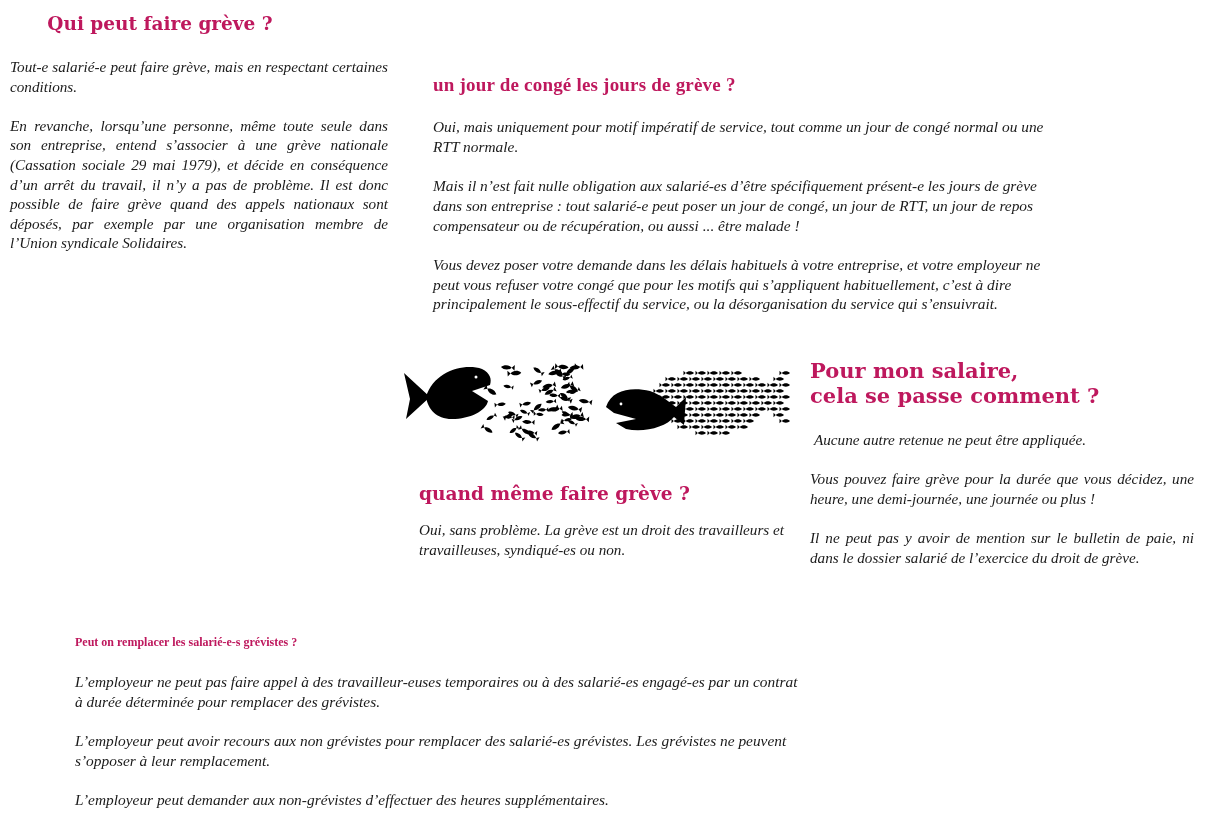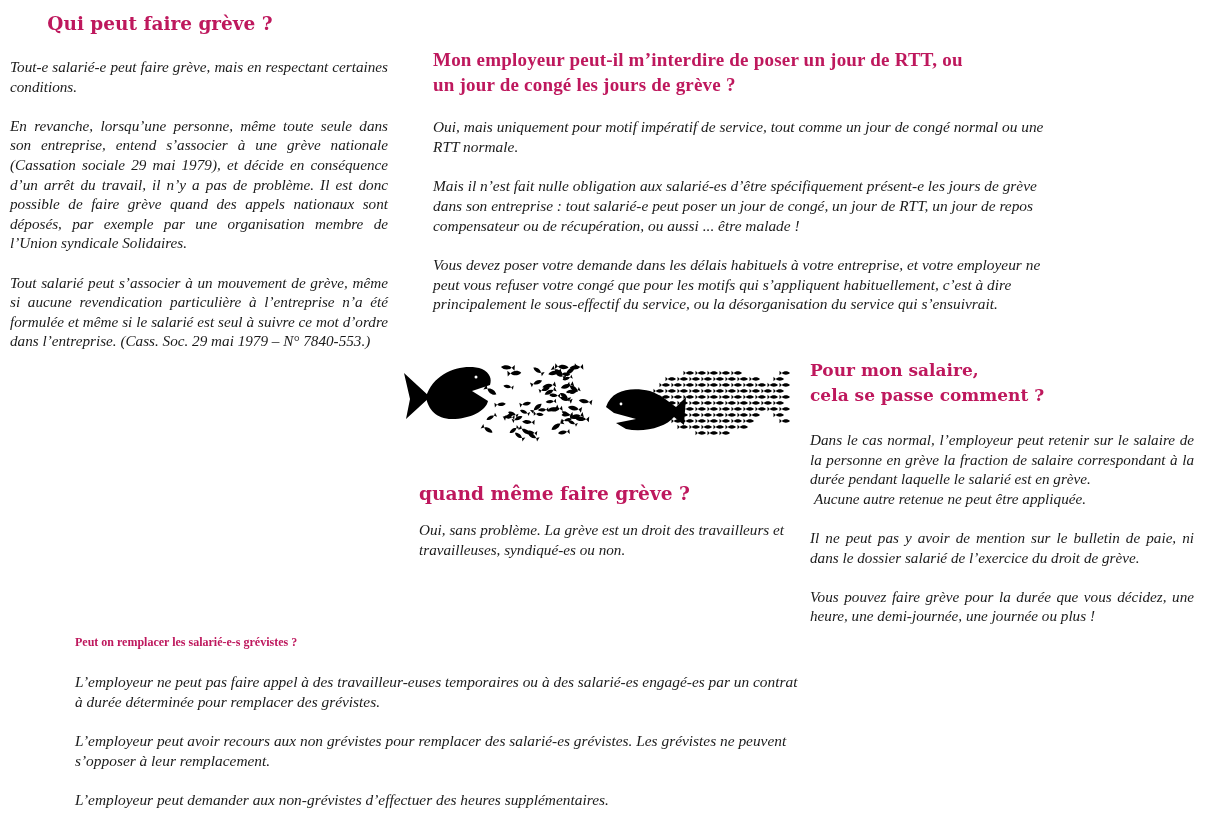--- a/index.html
+++ b/index.html
@@ -16,40 +16,39 @@
     #rtt { left: 433px; top: 47px; width: 630px; font-family: "Liberation Serif", serif; font-size: 15.4px; line-height: 19.7px; }
     #rtt h2 { font-size: 19px; line-height: 25px; margin-bottom: 20px; font-family: "Liberation Serif", serif; letter-spacing: 0.2px; }
     #rtt p { margin-bottom: 19.7px; }
     
     #fish { left: 400px; top: 353px; width: 400px; height: 92px; }
     
     #synd { left: 419px; top: 456px; width: 380px; font-family: "Liberation Serif", serif; font-size: 15.2px; line-height: 19.6px; }
     #synd h2 { font-size: 18.6px; line-height: 25px; margin-bottom: 14px; }
     
     #sal { left: 810px; top: 358px; width: 384px; font-family: "Liberation Serif", serif; font-size: 15.2px; line-height: 19.6px; }
-    #sal h2 { font-size: 17px; line-height: 25px; margin-bottom: 22px; }
+    #sal h2 { font-size: 21px; line-height: 25px; margin-bottom: 22px; }
     #sal p { text-align: justify; margin-bottom: 19.6px; }
     
     #remp { left: 75px; top: 628px; width: 730px; font-family: "Liberation Serif", serif; font-size: 15.4px; line-height: 19.7px; }
     #remp h2 { font-size: 12px; line-height: 28px; margin-bottom: 16px; font-family: "Liberation Serif", serif; }
     #remp p { margin-bottom: 19.7px; }
   </style>
 </head>
 <body>
 
 <section id="left" class="block">
   <h2>Qui peut faire grève ?</h2>
   <p>Tout-e salarié-e peut faire grève, mais en respectant certaines conditions.</p>
   <p>En revanche, lorsqu’une personne, même toute seule dans son entreprise, entend s’associer à une grève nationale (Cassation sociale 29 mai 1979), et décide en conséquence d’un arrêt du travail, il n’y a pas de problème. Il est donc possible de faire grève quand des appels nationaux sont déposés, par exemple par une organisation membre de l’Union syndicale Solidaires.</p>
-  <p class="it">Tout salarié peut s’associer à un mouvement de grève, même si aucune revendication particulière à l’entreprise n’a été formulée et même si le salarié est seul à suivre ce mot d’ordre dans l’entreprise. (Cass. Soc. 29 mai 1979 – N° 7840-553.)</p>
 </section>
 
 <section id="rtt" class="block">
   <h2>
-    <span>Mon employeur peut-il m’interdire de poser un jour de RTT, ou</span><br>
+    <br>
     <span>un jour de congé les jours de grève ?</span>
   </h2>
   <p>Oui, mais uniquement pour motif impératif de service, tout comme un jour de congé normal ou une RTT normale.</p>
   <p>Mais il n’est fait nulle obligation aux salarié-es d’être spécifiquement présent-e les jours de grève dans son entreprise : tout salarié-e peut poser un jour de congé, un jour de RTT, un jour de repos compensateur ou de récupération, ou aussi ... être malade !</p>
   <p>Vous devez poser votre demande dans les délais habituels à votre entreprise, et votre employeur ne peut vous refuser votre congé que pour les motifs qui s’appliquent habituellement, c’est à dire principalement le sous-effectif du service, ou la désorganisation du service qui s’ensuivrait.</p>
 </section>
 
 <div id="fish" class="block">
   <svg width="400" height="92" viewBox="0 0 400 92">
 
@@ -229,24 +228,23 @@
     <span>quand même faire grève ?</span>
   </h2>
   <p>Oui, sans problème.  La grève est un droit des travailleurs et travailleuses, syndiqué-es ou non.</p>
 </section>
 
 <section id="sal" class="block">
   <h2>
     <span>Pour mon salaire,</span><br>
     <span>cela se passe comment ?</span>
   </h2>
-  <p style="margin-bottom:0">Dans le cas normal, l’employeur peut retenir sur le salaire de la personne en grève la fraction de salaire correspondant à la durée pendant laquelle le salarié est en grève.</p>
   <p style="padding-left:4px">Aucune autre retenue ne peut être appliquée.</p>
+  <p>Vous pouvez faire grève pour la durée que vous décidez, une heure, une demi-journée, une journée ou plus !</p>
   <p>Il ne peut pas y avoir de mention sur le bulletin de paie, ni dans le dossier salarié de l’exercice du droit de grève.</p>
-  <p>Vous pouvez faire grève pour la durée que vous décidez, une heure, une demi-journée, une journée ou plus !</p>
 </section>
 
 <section id="remp" class="block">
   <h2>Peut on remplacer les salarié-e-s grévistes ?</h2>
   <p>L’employeur ne peut pas faire appel à des travailleur-euses temporaires ou à des salarié-es engagé-es par un contrat à durée déterminée pour remplacer des grévistes.</p>
   <p>L’employeur peut avoir recours aux non grévistes pour remplacer des salarié-es grévistes. Les grévistes ne peuvent s’opposer à leur remplacement.</p>
   <p>L’employeur peut demander aux non-grévistes d’effectuer des heures supplémentaires.</p>
 </section>
 
 </body></html>

